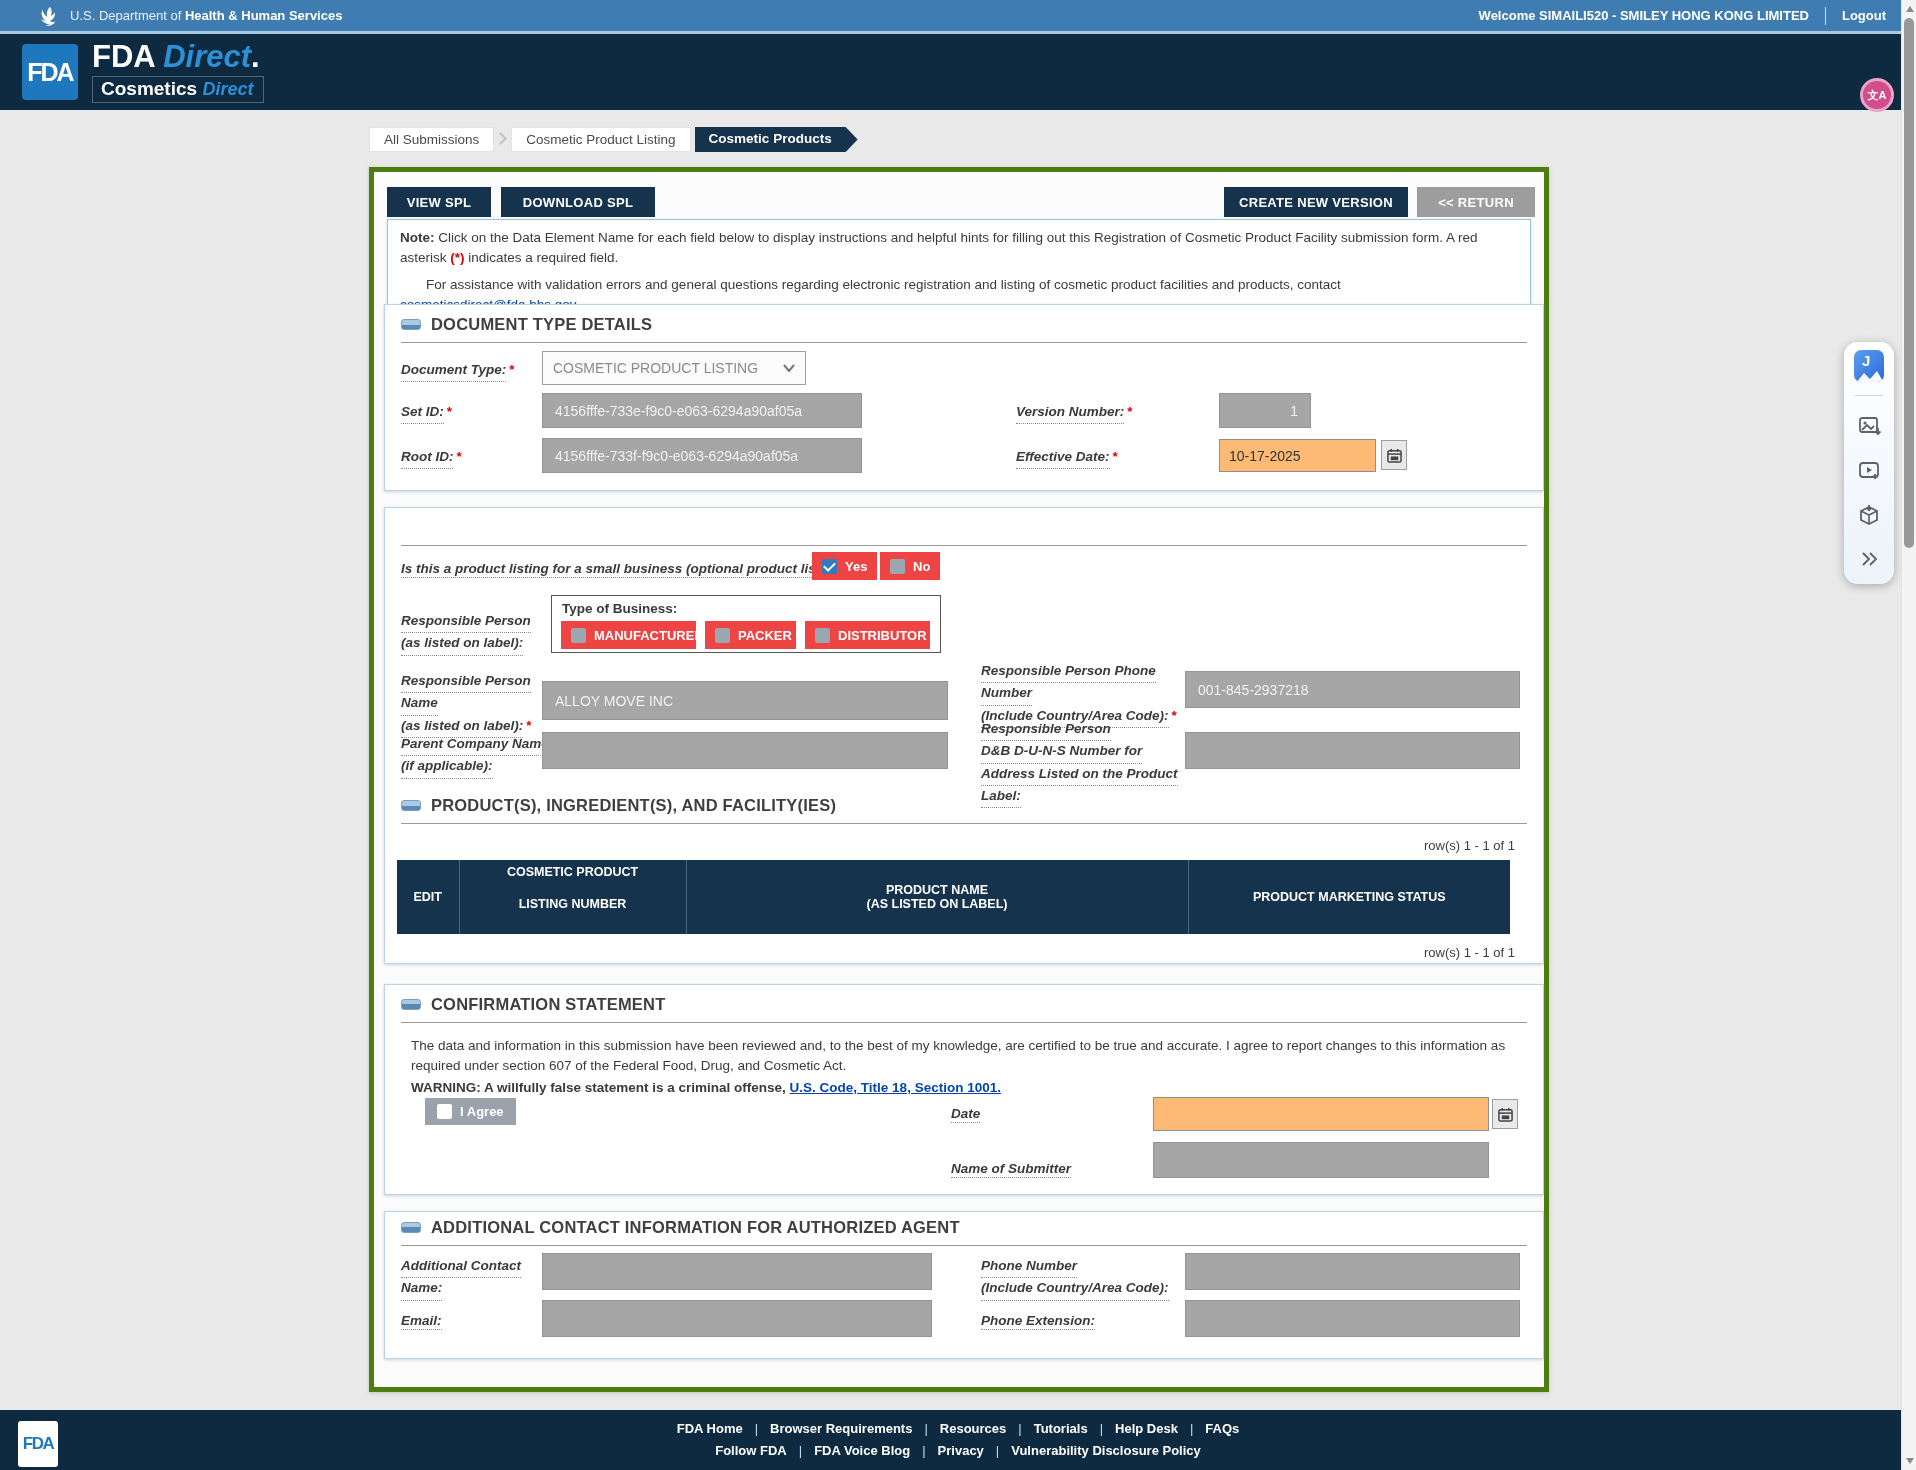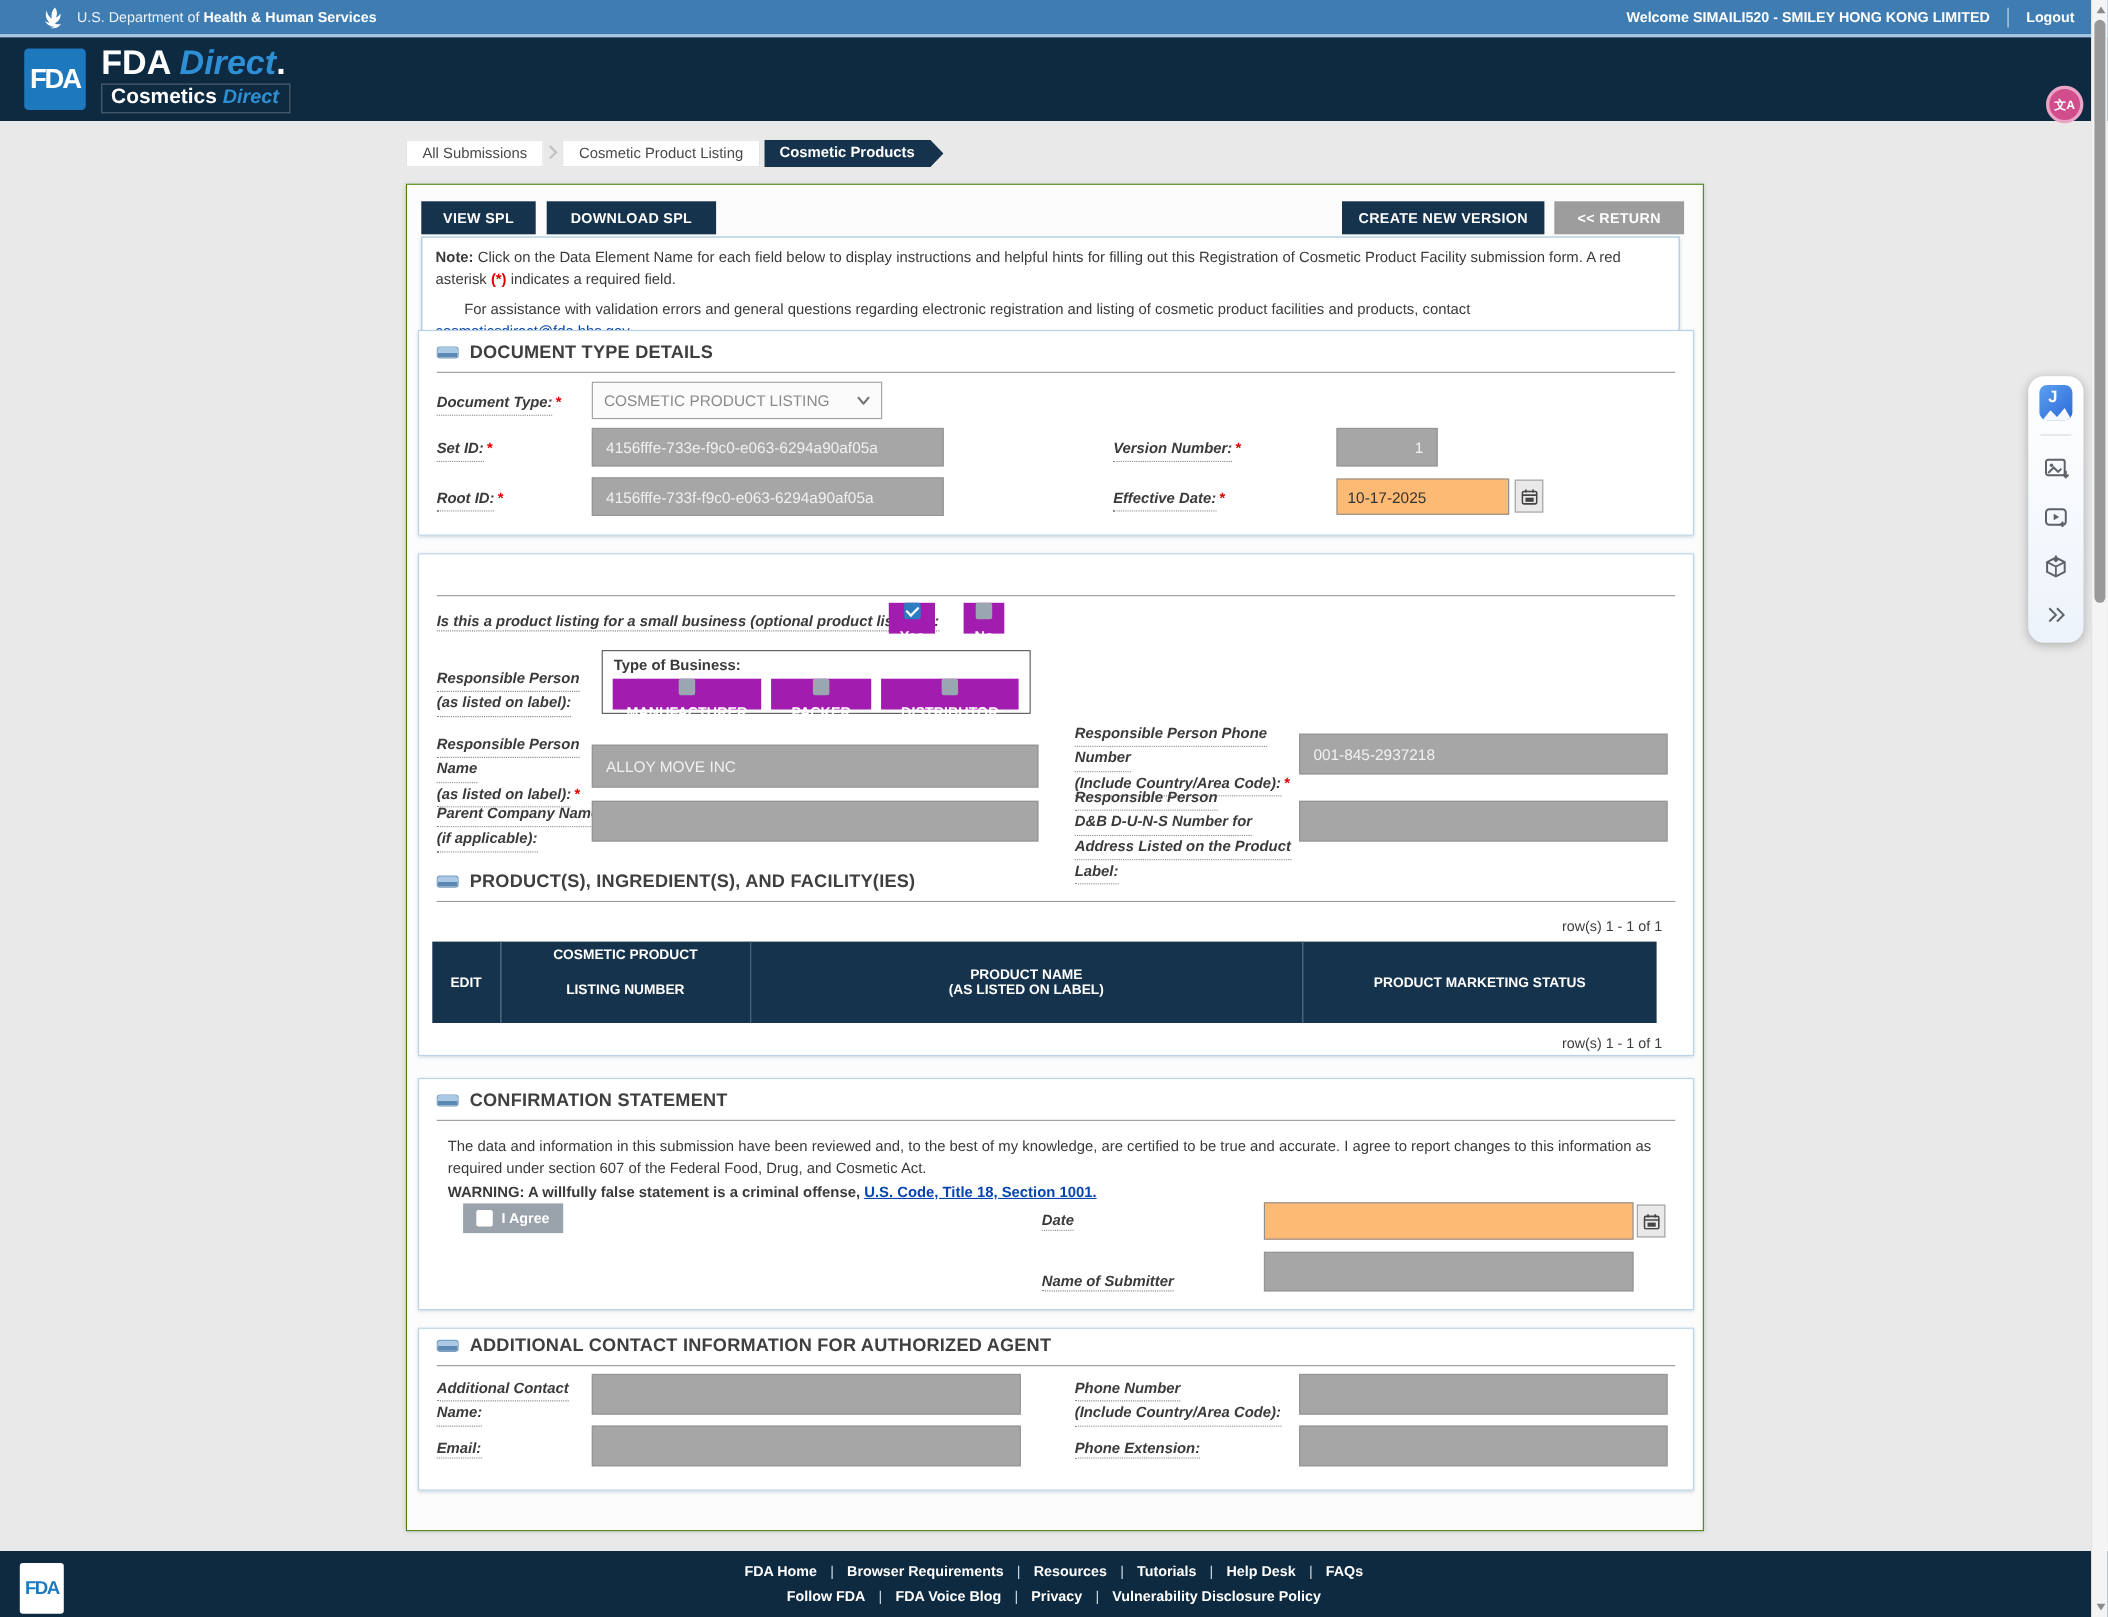--- a/index.html
+++ b/index.html
@@ -36,21 +36,21 @@
   .breadcrumb { position:absolute; left:369px; top:127px; display:flex; align-items:stretch; height:25px; }
   .crumb { background:#fff; color:#4a4a4a; font-size:13.5px; padding:4px 14px; border:1px solid #e3e3e3; white-space:nowrap; cursor:pointer; }
   .crumb-sep { width:9px; height:9px; border-top:2px solid #c2c2c2; border-right:2px solid #c2c2c2;
                transform:rotate(45deg); margin:7px 6px 0 2px; }
   .crumb.active { background:#16334d; color:#fff; font-weight:bold; border:none; padding-right:16px; margin-left:4px;
                   clip-path:polygon(0 0, calc(100% - 12px) 0, 100% 50%, calc(100% - 12px) 100%, 0 100%);
                   padding-right:26px; cursor:default; }
 
   
   .outer-card { position:absolute; left:369px; top:167px; width:1180px; height:1225px;
-                background:#fcfcfc; border:1px solid #4d7c0f; box-shadow:0 1px 4px rgba(60,90,120,.25); }
+                background:#fcfcfc; border:5px solid #4d7c0f; box-shadow:0 1px 4px rgba(60,90,120,.25); }
 
   .navy-btn { position:absolute; background:#16334d; color:#fff; font-weight:bold; font-size:13px;
               display:flex; align-items:center; justify-content:center; cursor:pointer; letter-spacing:.3px; white-space:nowrap; }
   .gray-btn { background:#9d9d9d; }
 
   .note-box { position:absolute; left:13px; top:47px; width:1144px; min-height:72px;
               background:#fff; border:1px solid #9ec2da; box-shadow:0 1px 3px rgba(120,160,190,.35);
               font-size:13.5px; color:#3a3a3a; padding:8px 12px 9px; line-height:1.45; }
   .note-box .p2 { margin-top:8px; text-indent:26px; }
   .red { color:#e00000; font-weight:bold; }
@@ -74,22 +74,22 @@
   .gray-input { position:absolute; background:#a6a6a6; border:1px solid #949494; color:#f1f1f1;
                 font-size:14px; display:flex; align-items:center; padding:0 12px; }
   .white-input { position:absolute; background:#fdba74; border:1px solid #8f8f8f; color:#333;
                  font-size:14px; display:flex; align-items:center; padding:0 9px; }
   .select-box { position:absolute; background:#fbfbfb; border:1px solid #9f9f9f; color:#8a8a8a; font-size:14px;
                 display:flex; align-items:center; justify-content:space-between; padding:0 10px; cursor:pointer; }
 
   .cal-btn { position:absolute; width:26px; height:30px; background:#e9e9e9; border:1px solid #9f9f9f;
              display:flex; align-items:center; justify-content:center; cursor:pointer; }
 
-  .cbx-btn { position:absolute; background:#a21caf; color:#fff; font-weight:bold; font-size:13px;
-             display:flex; align-items:center; gap:8px; padding:0 10px; cursor:pointer;flex-direction:column; }
+  .cbx-btn { position:absolute; background:#ef4444; color:#fff; font-weight:bold; font-size:13px;
+             display:flex; align-items:center; gap:8px; padding:0 10px; cursor:pointer; }
   .cbx { width:15px; height:15px; border-radius:2px; background:#9aa6b0; position:relative; flex:0 0 auto; }
   .cbx.checked { background:#2e7cc0; }
   .cbx.checked::after { content:""; position:absolute; left:4px; top:1px; width:5px; height:9px;
                         border:solid #fff; border-width:0 2px 2px 0; transform:rotate(45deg); }
   .cbx.white { background:#fff; }
 
   .tob-box { position:absolute; border:1px solid #555; background:#fff; }
   .tob-label { position:absolute; left:10px; top:5px; font-size:13.5px; font-weight:bold; color:#3a3a3a; }
 
   .rows-count { position:absolute; font-size:13px; color:#3d3d3d; }

